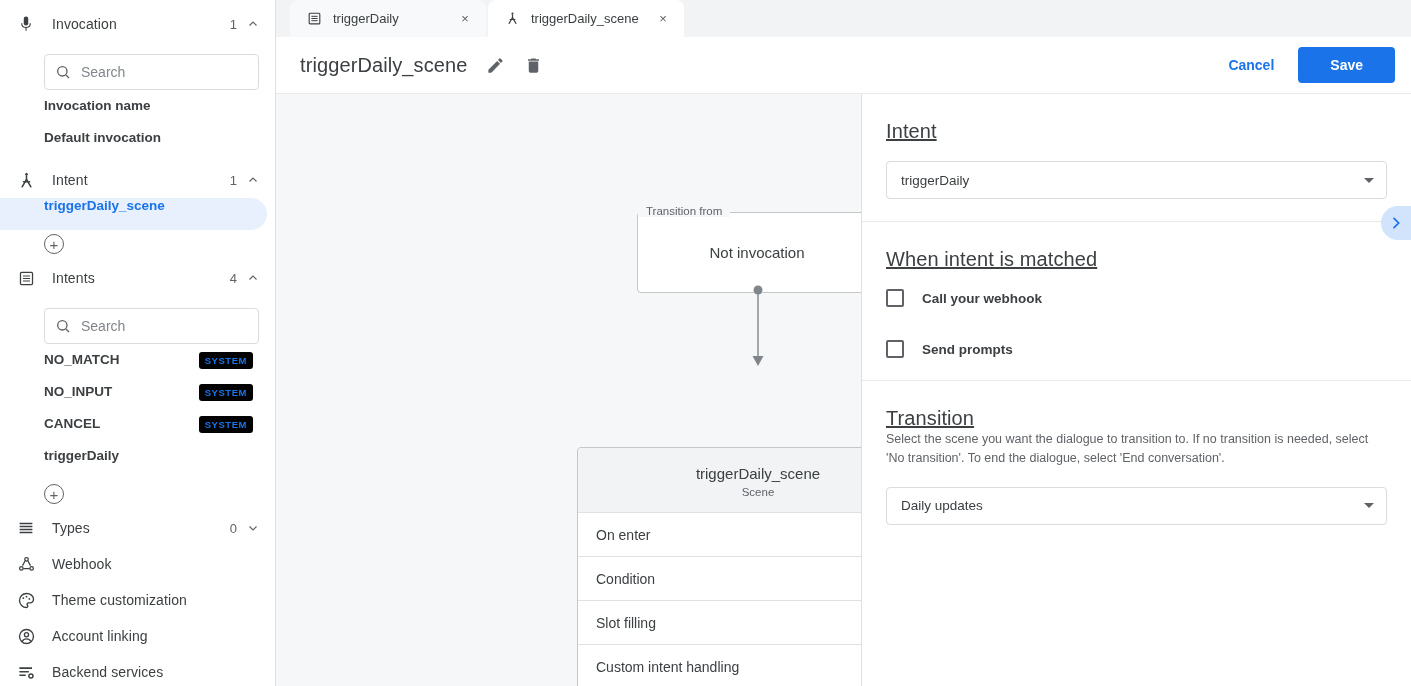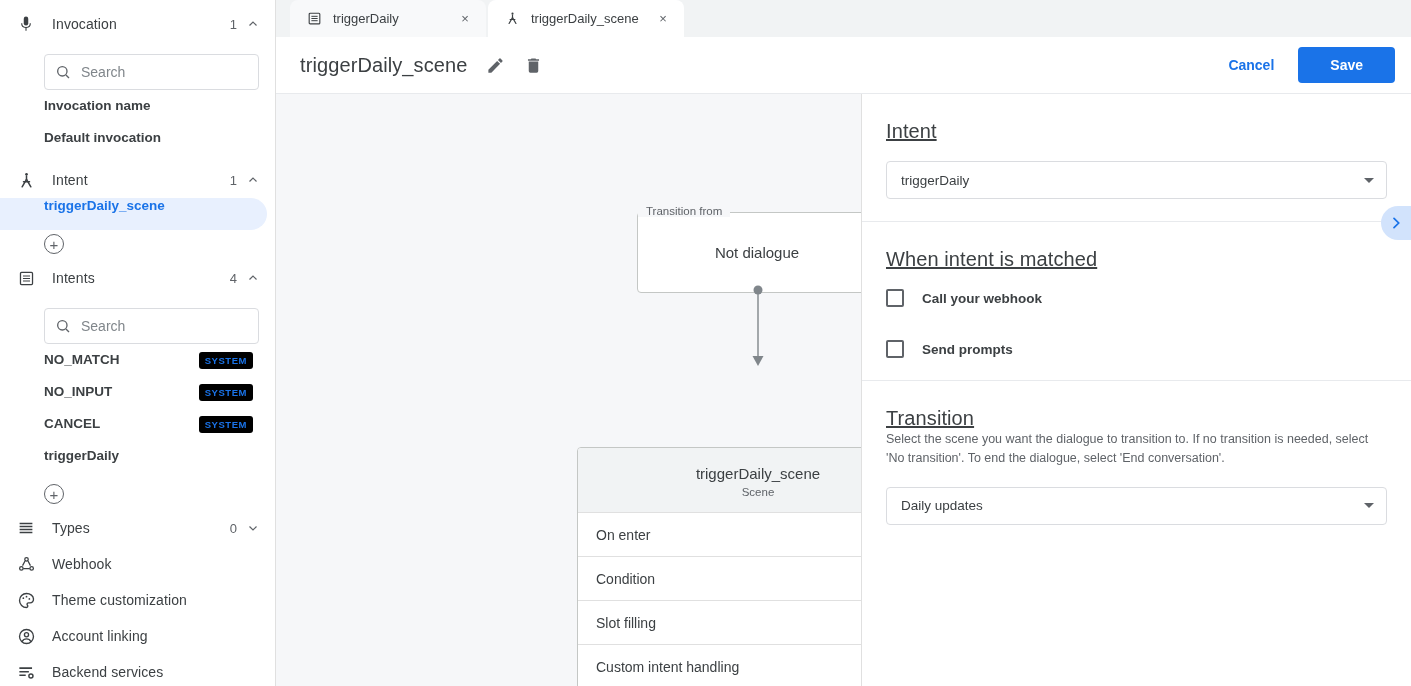--- a/index.html
+++ b/index.html
@@ -404,21 +404,21 @@
     </div>
 
     <div class="body-split">
 
       <div class="canvas">
 
         <div class="node fs node-from">
           <div class="fs-legend">
             <span>Transition from</span>
           </div>
-          <div class="ctr">Not dialogue</div>
+          <div class="ctr">Not invocation</div>
         </div>
 
         <svg class="edge" style="left:455px; top:190px; width:55px; height:90px;" width="55" height="90" viewBox="0 0 55 90">
           <circle cx="27" cy="6" r="4.5" fill="#80868b"></circle>
           <path d="M27 6 V 74" stroke="#80868b" stroke-width="1.4" fill="none"></path>
           <path d="M21.5 72 L27 82 L32.5 72 Z" fill="#80868b"></path>
         </svg>
 
         <div class="node fs node-scene">
           <div class="scene-head">

